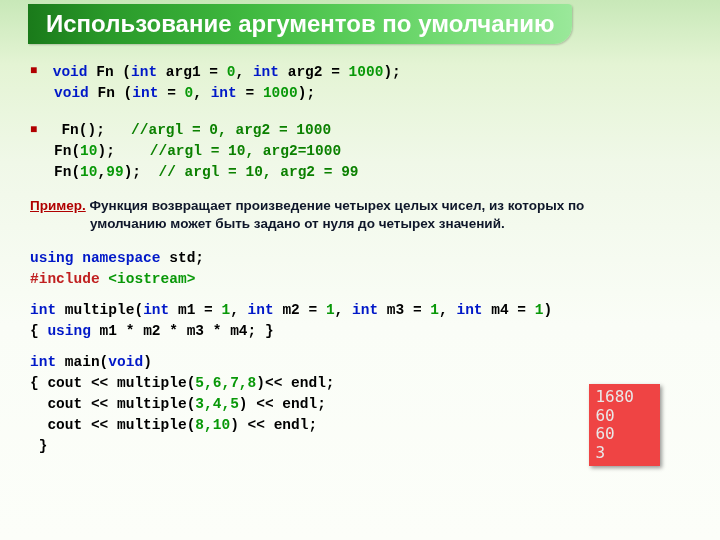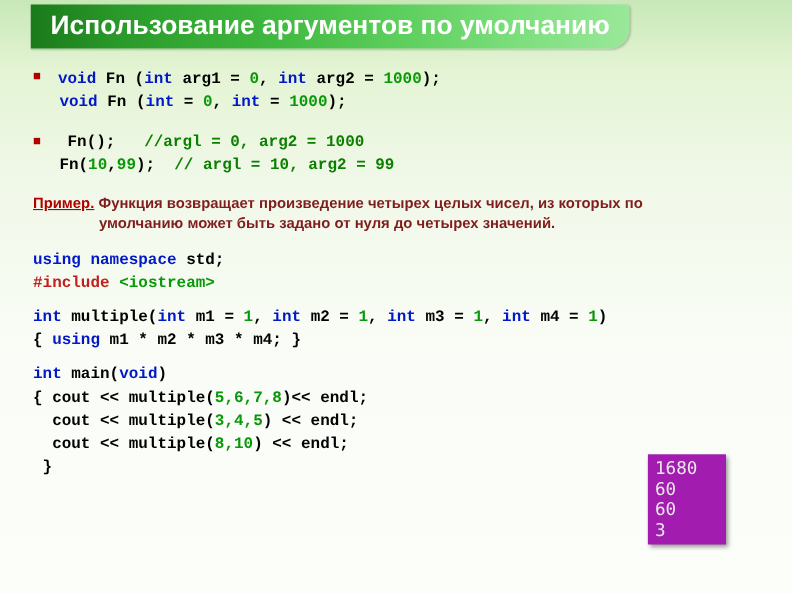--- a/index.html
+++ b/index.html
@@ -45,28 +45,28 @@
   .comment { color: #0b8000; }
   .str-red { color: #c02020; }
   .note {
     font-family: Arial, sans-serif;
     font-size: 13.5px;
     font-weight: bold;
     color: #b00000;
     margin: 14px 0 14px 0;
     line-height: 1.35;
   }
-  .note .note-body { color: #7f1d1d; }
+  .note .note-body { color: #0f172a; }
   .note-indent { padding-left: 60px; display:block; }
   .block { margin-bottom: 10px; }
   .output-box {
     position: absolute;
     right: 60px;
-    bottom: 45px;
-    background: #a21caf;
+    bottom: 74px;
+    background: #ef4444;
     color: #e8e8e8;
     font-family: "Lucida Console", monospace;
     font-size: 16px;
     padding: 4px 26px 4px 6px;
     line-height: 1.15;
     box-shadow: 2px 2px 4px rgba(0,0,0,0.4);
   }
   .spacer6 { height:6px; }
 </style>
 </head>
@@ -80,20 +80,21 @@
 
   <div class="block">
     <div class="line"><span class="bullet">■</span> <span class="kw-blue">void</span> <span>Fn</span><span> (</span><span class="kw-blue">int</span><span> arg1 = </span><span class="kw-green">0</span><span>, </span><span class="kw-blue">int</span><span> arg2 = </span><span class="kw-green">1000</span><span>);</span></div>
     <div class="line indent1"><span class="kw-blue">void</span> <span>Fn</span><span> (</span><span class="kw-blue">int</span><span> = </span><span class="kw-green">0</span><span>, </span><span class="kw-blue">int</span><span> = </span><span class="kw-green">1000</span><span>);</span></div>
   </div>
 
   <div class="spacer6"></div>
 
   <div class="block">
     <div class="line"><span class="bullet">■</span>  <span>Fn();   </span><span class="comment">//argl = 0, arg2 = 1000</span></div>
+    <div class="line indent1"><span>Fn(</span><span class="kw-green">10</span><span>);    </span><span class="comment">//argl = 10, arg2=1000</span></div>
     <div class="line indent1"><span>Fn(</span><span class="kw-green">10</span><span>,</span><span class="kw-green">99</span><span>);  </span><span class="comment">// argl = 10, arg2 = 99</span></div>
   </div>
 
   <div class="note">
     <span style="text-decoration:underline;">Пример.</span><span class="note-body"> Функция возвращает произведение четырех целых чисел, из которых по</span>
     <span class="note-indent note-body">умолчанию может быть задано от нуля до четырех значений.</span>
   </div>
 
   <div class="block">
     <div class="line"><span class="kw-blue">using namespace </span><span>std;</span></div>

